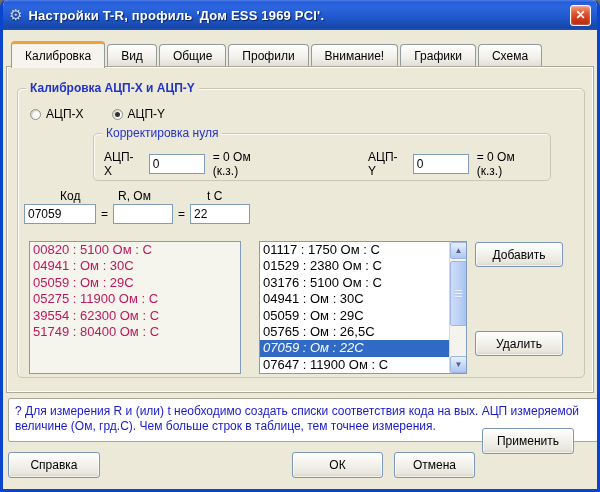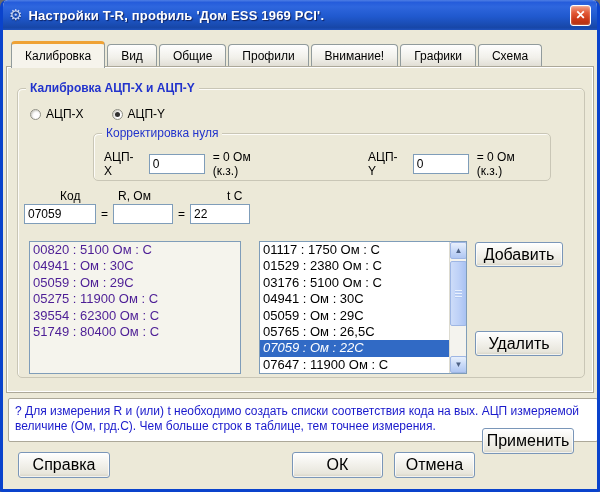--- a/index.html
+++ b/index.html
@@ -86,31 +86,31 @@
 
   .xp-input {
     height:20px; border:1px solid #7F9DB9; background:#FFF; font-size:12px;
     font-family:"Liberation Sans",sans-serif; padding:1px 3px; color:#000;
   }
   .w56 { width:56px; }
 
   
   .entry-labels { position:absolute; left:6px; top:100px; font-size:12px; color:#000; }
   .entry-labels span { position:absolute; white-space:nowrap; }
-  .lab-code { left:36px; } .lab-r { left:94px; } .lab-t { left:183px;margin-left:20px; }
+  .lab-code { left:36px; } .lab-r { left:94px; } .lab-t { left:183px; }
   .entry-row { position:absolute; left:6px; top:115px; display:flex; align-items:center; font-size:12px; }
   .entry-row .eq { margin:0 5px; }
   .in-code { width:72px; } .in-r { width:60px; } .in-t { width:60px; }
 
   
   .listbox {
     position:absolute; top:152px; height:133px; border:1px solid #7F9DB9; overflow:hidden;
     font-size:13px; line-height:16.4px;
   }
-  .list-left { left:11px; width:212px; background:#F5F4ED; color:#4c1d95; }
+  .list-left { left:11px; width:212px; background:#F5F4ED; color:#be185d; }
   .list-right { left:241px; width:208px; background:#FFFFFF; color:#000; padding-right:7px; }
   .list-item { padding:0 3px; white-space:nowrap; cursor:default; }
   .list-right .list-item.selected { background:#316AC5; color:#FFFFFF;font-style:italic; }
 
   
   .scrollbar { position:absolute; right:0; top:0; width:17px; height:100%; background:#F4F3EE; border-left:1px solid #DDDBD0; }
   .sb-btn {
     position:absolute; left:0; width:17px; height:17px;
     background:linear-gradient(180deg,#E8F0FC 0%,#C9DAF8 50%,#B0C7F2 100%);
     border:1px solid #9EB6E4; border-radius:2px;
@@ -124,36 +124,36 @@
   }
   .sb-thumb::after {
     content:""; position:absolute; left:4px; top:28px; width:7px; height:9px;
     background:repeating-linear-gradient(180deg,#EAF1FD 0 1px,#AFC6F0 1px 2px,transparent 2px 3px);
   }
 
   
   .xp-btn {
     background:linear-gradient(180deg,#FFFFFF 0%,#F4F3EE 40%,#E8E6DC 85%,#D5D2C4 100%);
     border:1px solid #7A96B8; border-radius:3px;
-    font-family:"Liberation Sans",sans-serif; font-size:16px; color:#000;
+    font-family:"Liberation Sans",sans-serif; font-size:12px; color:#000;
     box-shadow:inset 0 0 0 1px rgba(255,255,255,.7); cursor:pointer; text-align:center;
   }
   .btn-add { position:absolute; left:457px; top:153px; width:88px; height:25px; }
   .btn-del { position:absolute; left:457px; top:242px; width:88px; height:25px; }
 
   
   .help-panel {
     position:absolute; left:5px; top:398px; width:590px; height:44px;
     background:#FFFFFF; border:1px solid #ACA899; border-radius:2px;
     color:#1A1ACC; font-size:12px; line-height:15px; padding:5px 6px;
   }
 
   
   .footer-btn { position:absolute; height:26px; }
-  .btn-help  { left:15px;  top:452px; width:92px; }
+  .btn-help  { left:5px;  top:452px; width:92px; }
   .btn-ok    { left:289px; top:452px; width:91px; }
   .btn-cancel{ left:391px; top:452px; width:81px; }
   .btn-apply { left:479px; top:428px; width:92px; }
 </style>
 </head>
 <body>
 
 <div class="window">
 
   <div class="titlebar">

